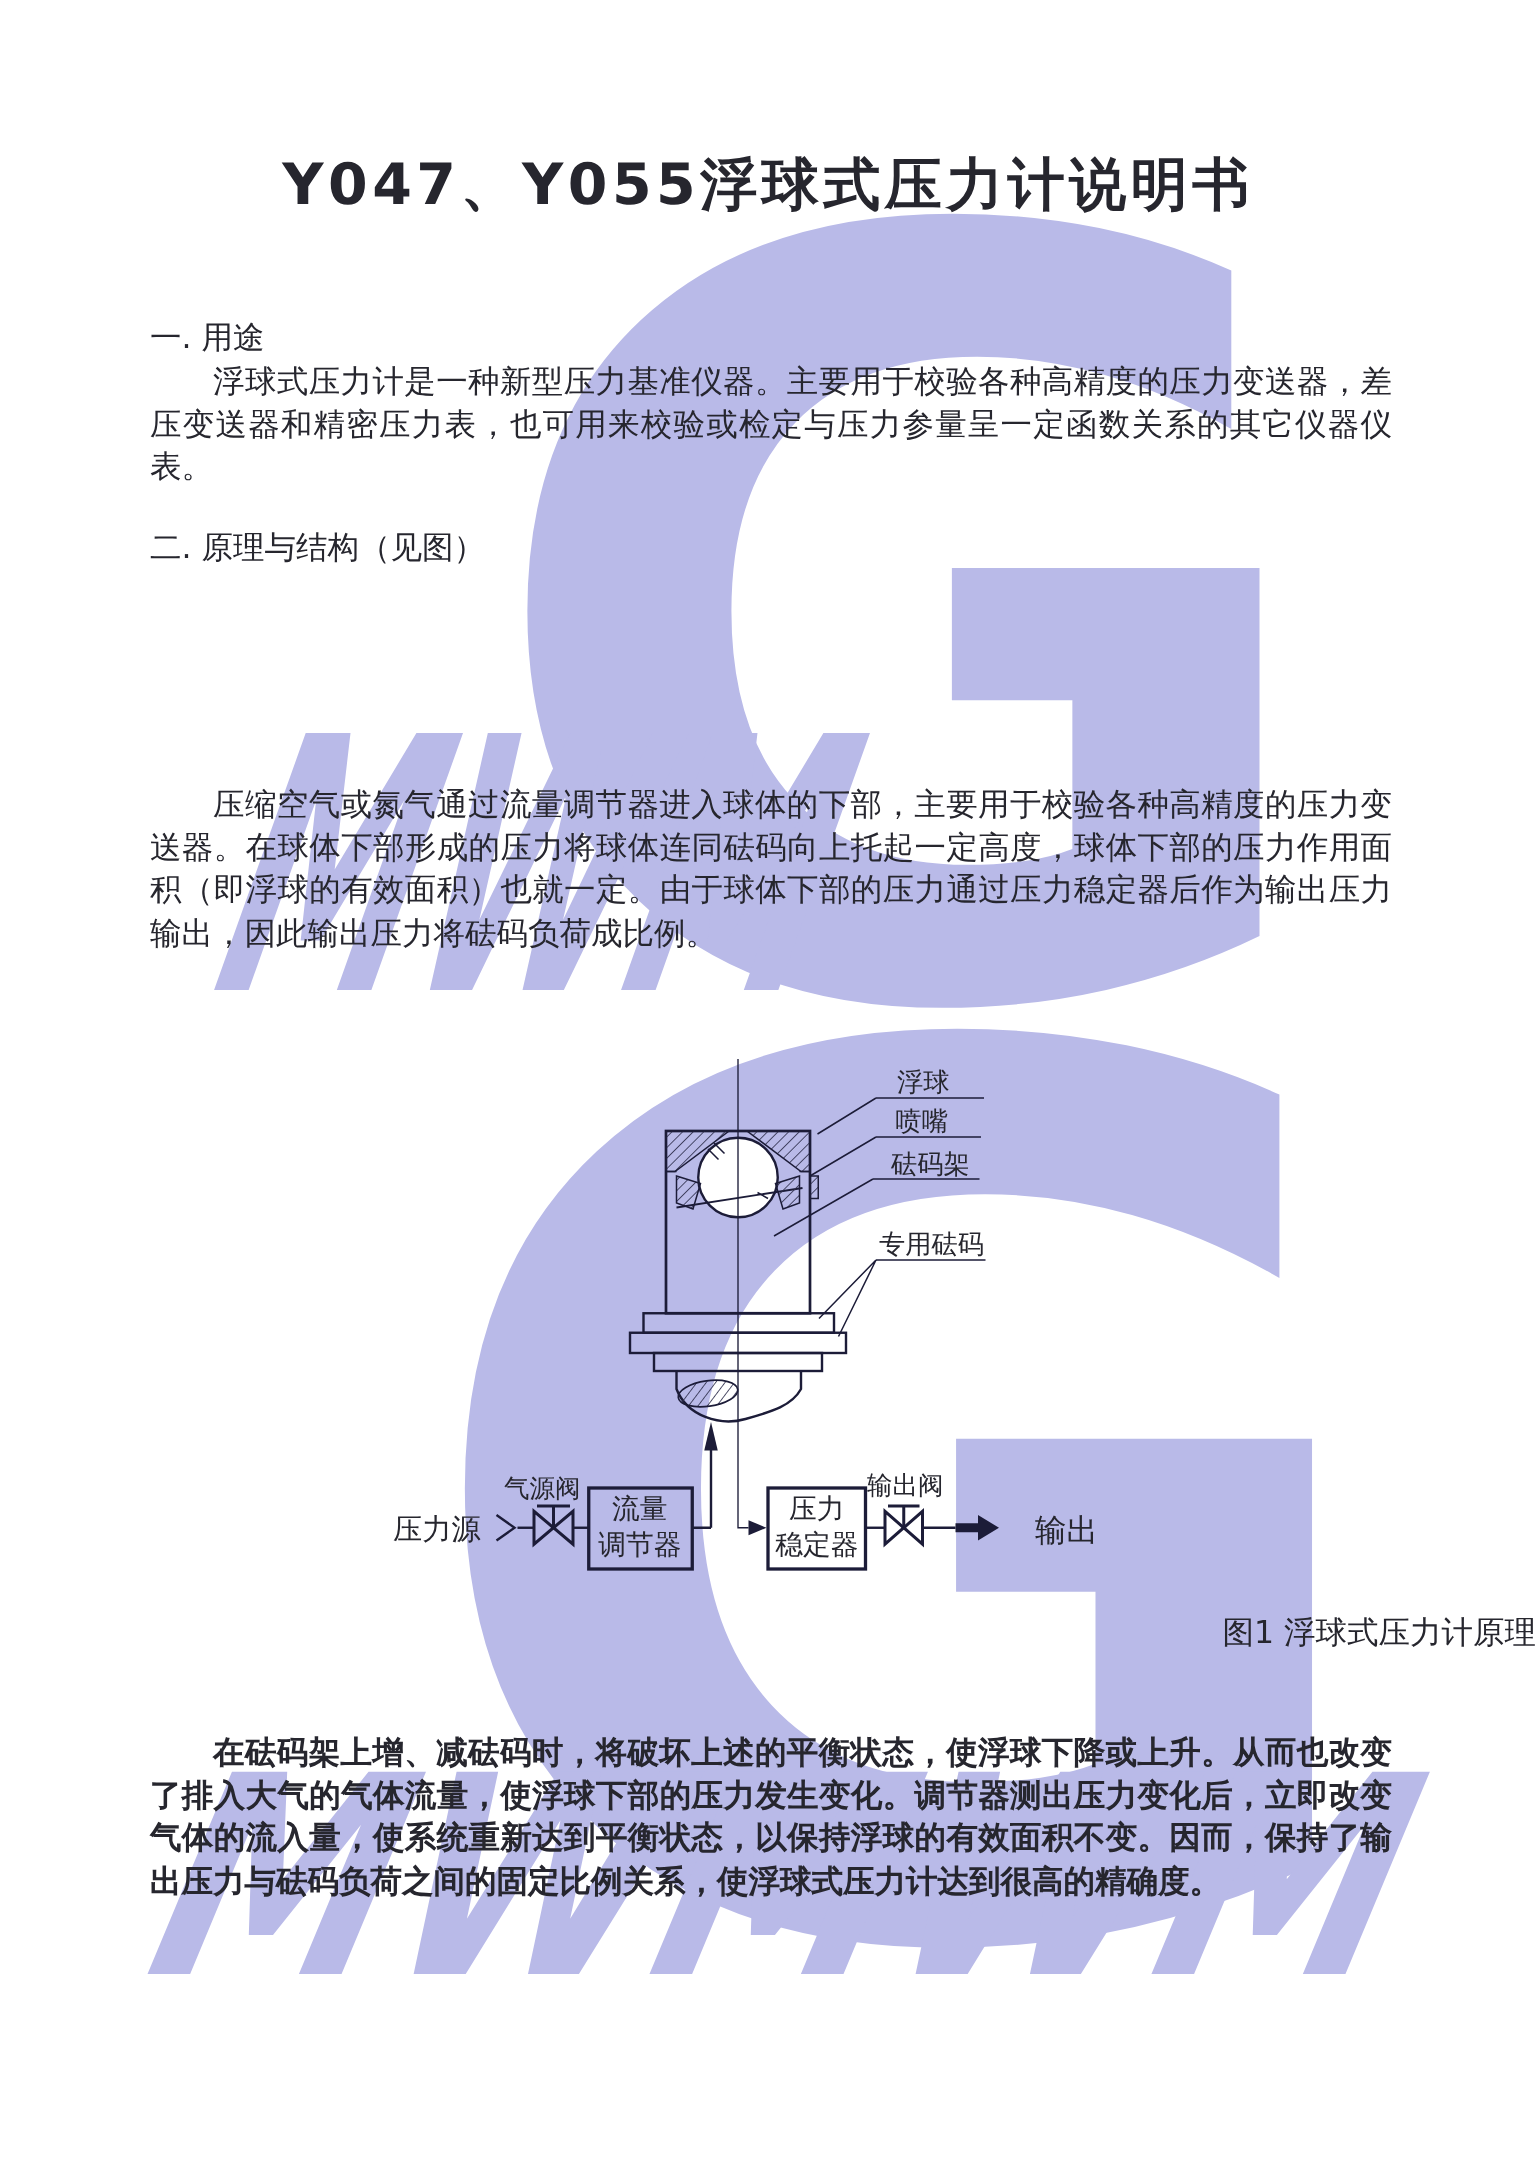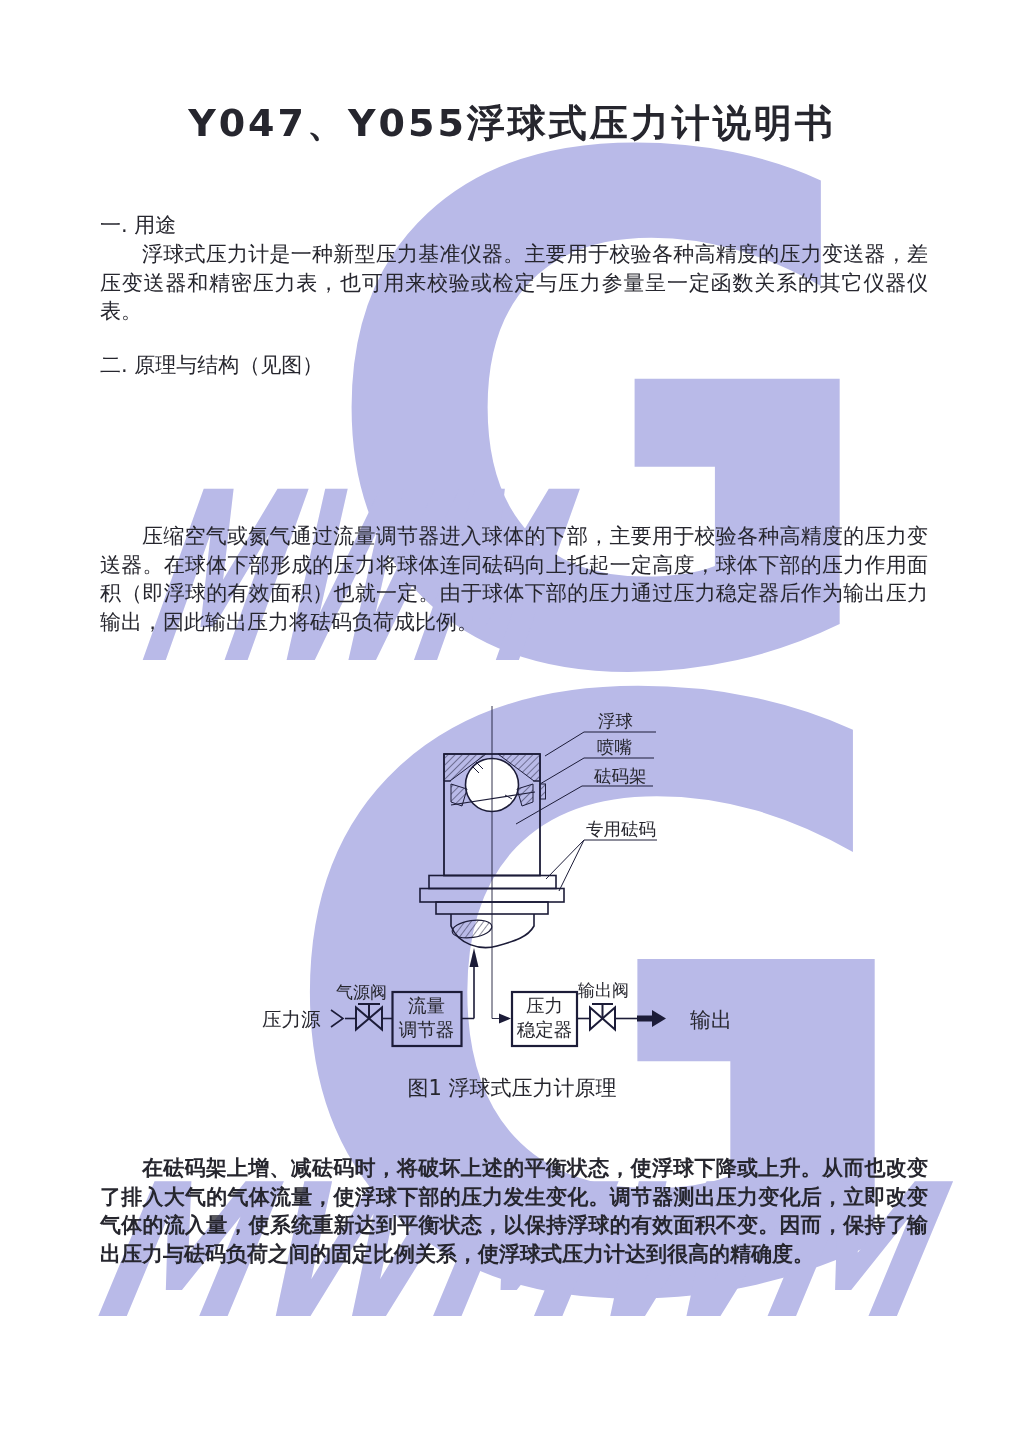--- a/index.html
+++ b/index.html
@@ -28,21 +28,21 @@
     font-size:21px;line-height:28.6px;
   }
   .para{
     left:100px;width:828px;
     font-size:21px;line-height:28.6px;
     text-align:justify;
     text-indent:2em;
   }
   .caption{
     left:0;top:1074px;width:1024px;
-    text-align:center;
+    text-align:right;
     font-size:21px;
   }
   svg text{font-family:"DejaVu Sans","Liberation Sans",sans-serif;}
   .dgm-label{fill:#26262e;}
 </style>
 </head>
 <body>
 
 <div class="page">
 

